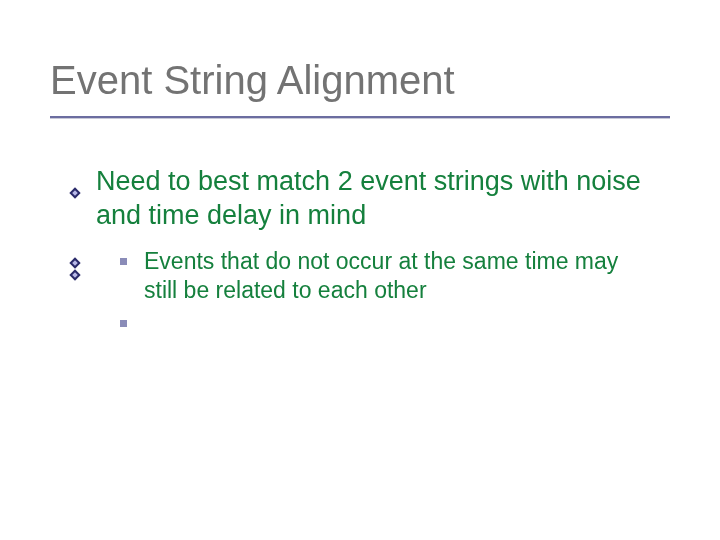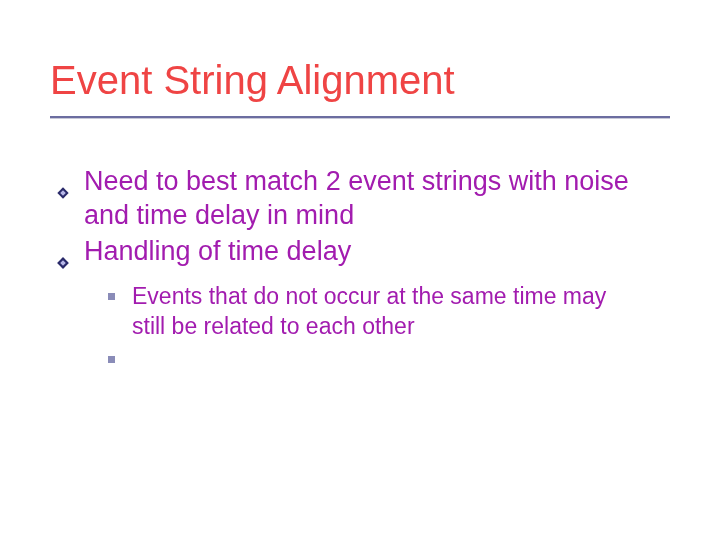--- a/index.html
+++ b/index.html
@@ -17,41 +17,41 @@
     width: 720px;
     height: 540px;
     box-sizing: border-box;
   }
   .title {
     position: absolute;
     left: 50px;
     top: 58px;
     font-size: 40px;
     line-height: 1.1;
-    color: #ef4444;
+    color: #737373;
     font-weight: 400;
     letter-spacing: 0px;
   }
   .title-rule {
     position: absolute;
     left: 50px;
     top: 116px;
     width: 620px;
     height: 0;
     border-top: 2px solid #6b6da0;
     box-shadow: 0 1px 0 #c8c8d8;
   }
   .body {
     position: absolute;
-    left: 84px;
+    left: 96px;
     top: 165px;
     width: 560px;
     font-size: 27px;
     line-height: 1.25;
-    color: #a21caf;
+    color: #15803d;
   }
   .lvl1 {
     position: relative;
     padding-left: 0px;
     margin-bottom: 2px;
   }
   .lvl1 .bullet-icon {
     position: absolute;
     left: -28px;
     top: 10px;
@@ -107,21 +107,20 @@
       </span>
     </div>
 
     <div class="lvl1">
       <span class="bullet-icon">
         <svg width="14" height="14" viewBox="0 0 14 14">
           <rect x="3" y="3" width="8" height="8" transform="rotate(45 7 7)" fill="#2a2a6a"></rect>
           <rect x="5" y="5" width="4" height="4" transform="rotate(45 7 7)" fill="#b8b8e8"></rect>
         </svg>
       </span>
-      <span>Handling of time delay</span>
 
       <div class="sublist">
         <div class="lvl2">
           <span class="square-icon"></span>
           <span>Events that do not occur at the same time may still be related to each other</span>
         </div>
         <div class="lvl2">
           <span class="square-icon"></span>
         </div>
       </div>

